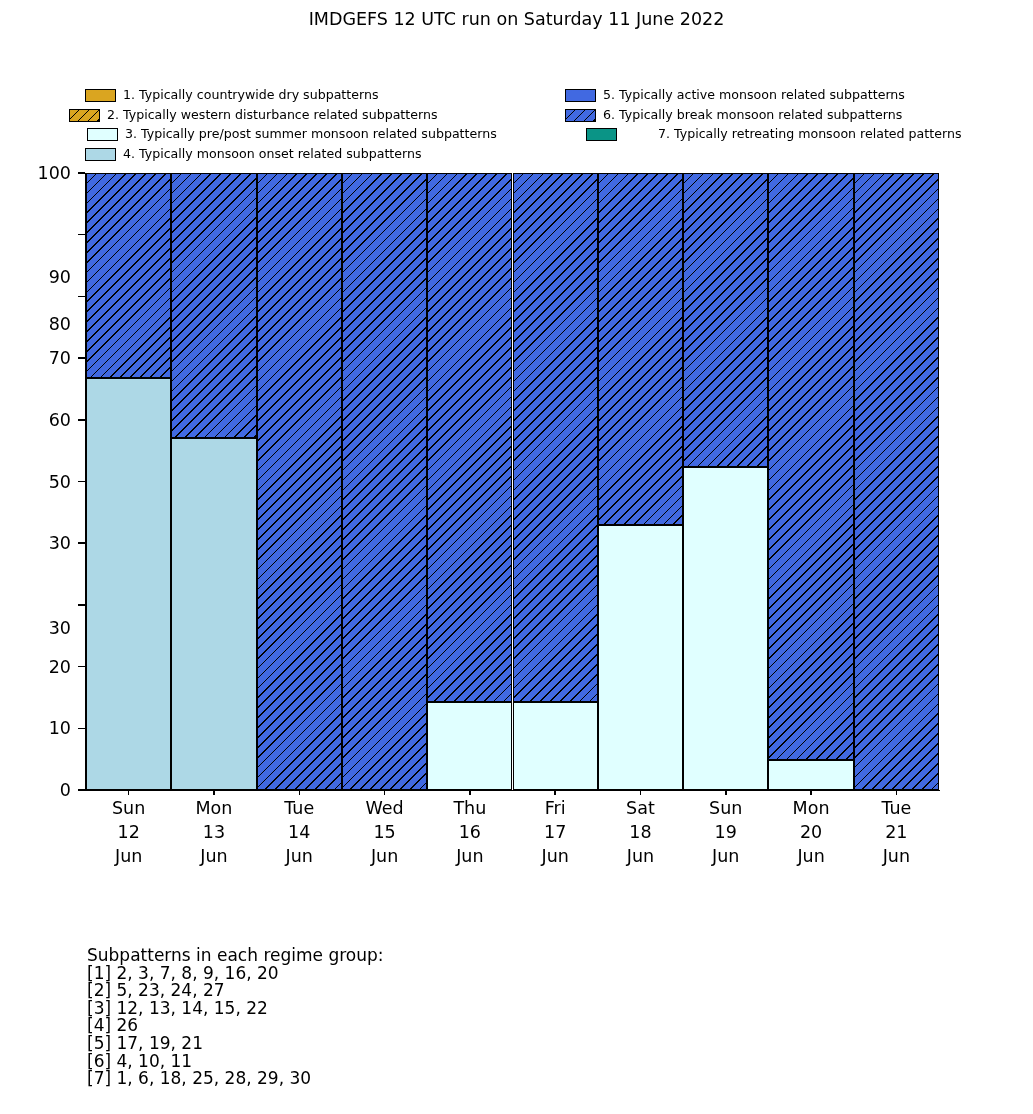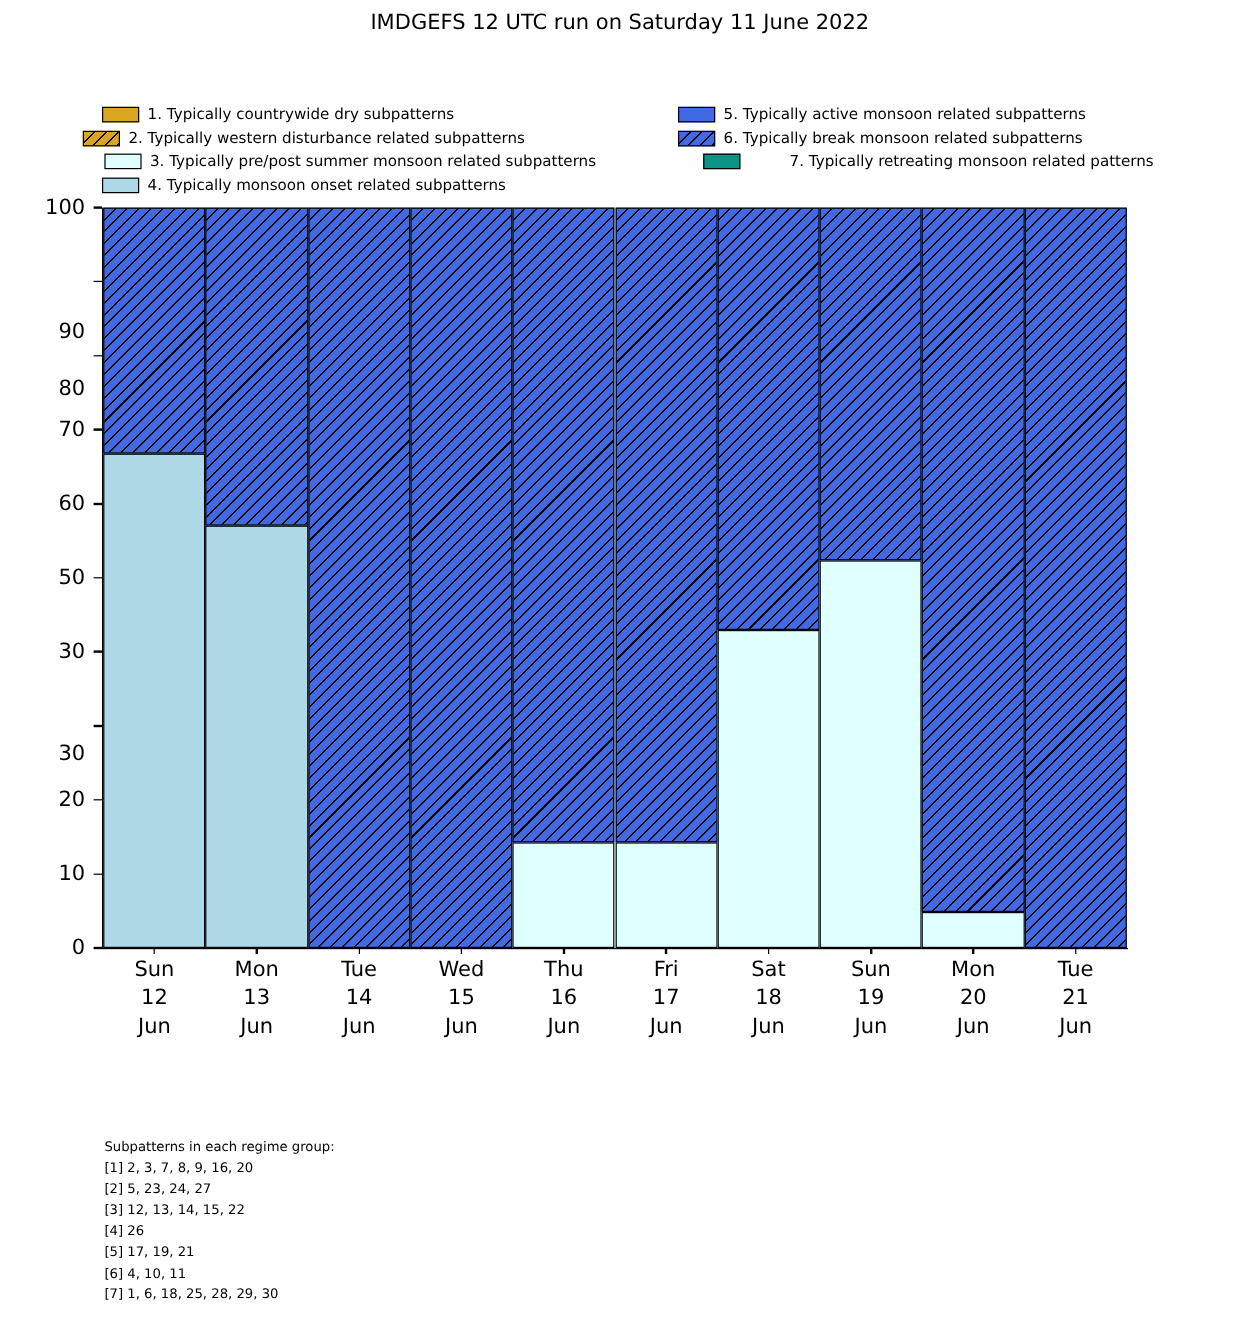--- a/index.html
+++ b/index.html
@@ -22,21 +22,21 @@
   .spine-left{position:absolute;left:-1px;top:0;width:1.4px;height:100%;background:#000;}
   .spine-bottom{position:absolute;left:-1px;bottom:-1px;width:calc(100% + 2px);height:1.4px;background:#000;}
   .ytick{position:absolute;width:7px;height:1.5px;background:#000;left:-8px;}
   .ytick-label{position:absolute;width:60px;text-align:right;font-size:17.5px;line-height:20px;}
   .xtick{position:absolute;width:1.5px;height:5px;background:#000;}
   .xtick-label{position:absolute;text-align:center;font-size:17.5px;line-height:24px;white-space:pre-line;}
   #ylabel{left:-62px;top:308px;transform:translate(0,-50%) rotate(-90deg);transform-origin:center;
           font-size:17.5px;white-space:nowrap;position:absolute;}
   
   #footnote{left:87px;top:878px;font-size:12.8px;line-height:18.3px;}
-  #subpatterns{left:87px;top:947px;font-size:11px;line-height:17.6px;}
+  #subpatterns{left:87px;top:947px;font-size:17px;line-height:17.6px;}
 </style>
 </head>
 <body>
 
 <div id="title" class="abs">
   <div>IMDGEFS 12 UTC run on Saturday 11 June 2022</div>
 </div>
 
 <div id="legend">
     <div class="legend-row" style="left: 85px; top: 86px;">

